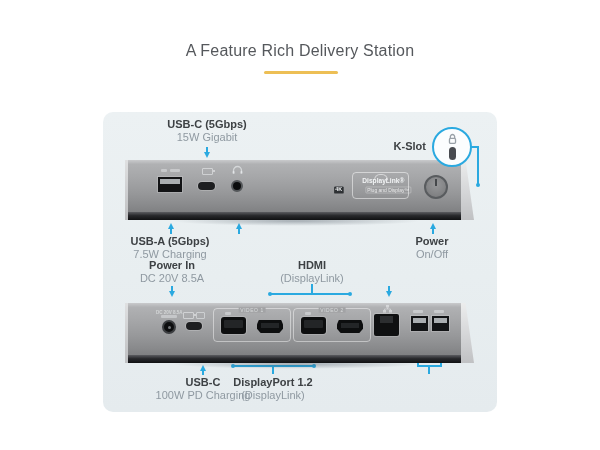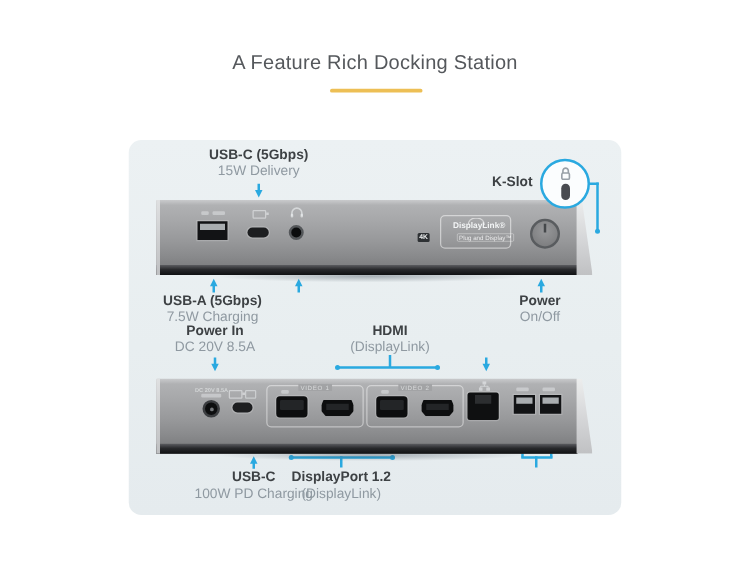--- a/index.html
+++ b/index.html
@@ -86,21 +86,21 @@
   .co{position:absolute;text-align:center;white-space:nowrap;font-size:11px;line-height:1.2;z-index:4;}
   .co .t{font-weight:700;color:#3d4144;}
   .co .s{color:#8f99a1;}
   .center{transform:translateX(-50%);}
 </style>
 </head>
 <body>
 
 <div class="stage">
 
-  <div class="page-title">A Feature Rich Docking Station</div>
+  <div class="page-title">A Feature Rich Delivery Station</div>
   <div class="title-underline"></div>
 
   <div class="panel"></div>
 
   <div class="dev-shadow" style="left:120px;top:214px;"></div>
   <div class="device" style="top:160px;">
 
     <div class="mark" style="left:36px;top:9px;width:6px;"></div>
     <div class="mark" style="left:45px;top:9px;width:10px;"></div>
     <div class="batt" style="left:77px;top:8px;"></div>
@@ -137,21 +137,21 @@
   </div>
   <div class="hline" style="left:470px;top:146px;width:9px;"></div>
   <div class="vline" style="left:477px;top:146px;height:38px;"></div>
   <div class="dot" style="left:476px;top:183px;"></div>
   <div class="co" style="left:352px;top:140px;width:74px;text-align:right;">
     <div class="t">K-Slot</div>
   </div>
 
   <div class="co center" style="left:207px;top:118px;">
     <div class="t">USB-C (5Gbps)</div>
-    <div class="s">15W Delivery</div>
+    <div class="s">15W Gigabit</div>
   </div>
   <div class="vline arr-down" style="left:206px;top:147px;height:8px;"></div>
 
   <div class="vline arr-up" style="left:170px;top:226px;height:8px;"></div>
   <div class="co center" style="left:170px;top:235px;">
     <div class="t">USB-A (5Gbps)</div>
     <div class="s">7.5W Charging</div>
   </div>
   <div class="vline arr-up" style="left:238px;top:226px;height:8px;"></div>
   <div class="vline arr-up" style="left:432px;top:226px;height:8px;"></div>

